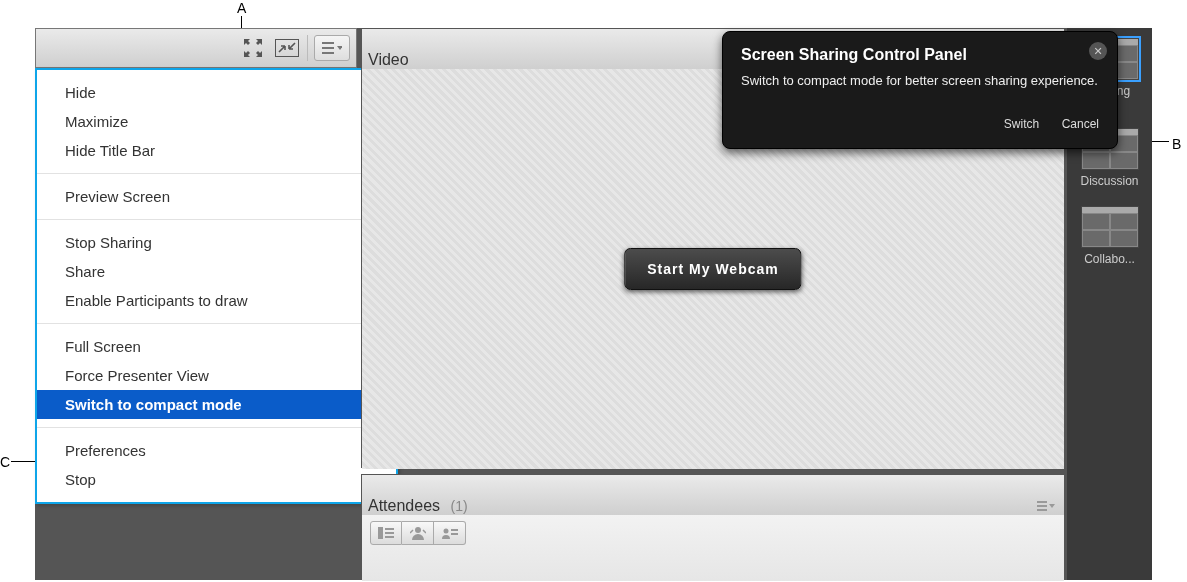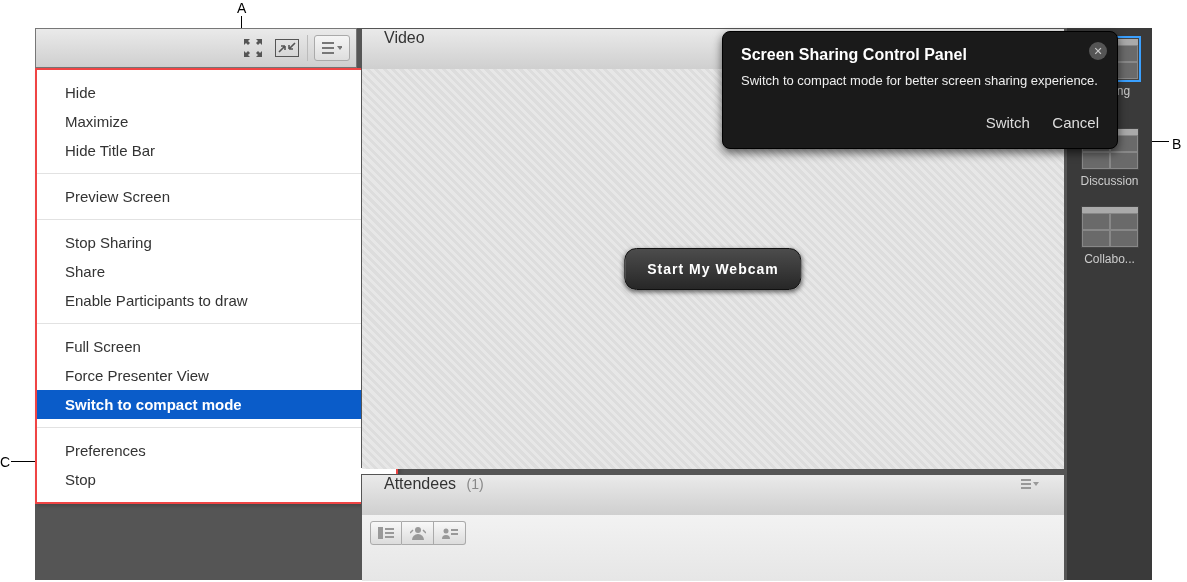--- a/index.html
+++ b/index.html
@@ -8,33 +8,33 @@
   .app { position: absolute; left: 35px; top: 28px; width: 1117px; height: 552px; background: #555; }
   .app-close { position: absolute; right: 4px; top: 6px; color: #ccc; font-size: 12px; cursor: pointer; font-family: monospace; }
   
   .left-col { position: absolute; left: 0; top: 0; width: 322px; height: 100%; }
   .left-toolbar { position: absolute; left: 0; top: 0; width: 322px; height: 40px; background: linear-gradient(#eaeaea,#cfcfcf); border: 1px solid #777; }
   .toolbar-icons { position: absolute; right: 6px; top: 6px; display: flex; gap: 6px; align-items: center; }
   .tb-icon { width: 28px; height: 26px; display:flex; align-items:center; justify-content:center; border-radius: 3px; }
   .tb-icon.dropdown { width: 36px; border: 1px solid #aaa; background: linear-gradient(#f5f5f5,#dedede); }
   .tb-sep { width: 1px; height: 26px; background: #bbb; }
   
-  .menu { position: absolute; left: 0; top: 40px; width: 363px; background: #fff; border: 2px solid #ef4444; box-shadow: 2px 2px 4px rgba(0,0,0,0.2); }
+  .menu { position: absolute; left: 0; top: 40px; width: 363px; background: #fff; border: 2px solid #0ea5e9; box-shadow: 2px 2px 4px rgba(0,0,0,0.2); }
   .menu-group { padding: 8px 0; border-bottom: 1px solid #e2e2e2; }
   .menu-group:last-child { border-bottom: none; }
   .menu-item { position: relative; display:flex; align-items:center; padding: 6px 28px; font-size: 15px; color: #333; cursor: pointer; }
   .menu-item.selected { background: #0a5cc9; color: #fff; font-weight: bold; }
   .submenu-arrow { position:absolute; right: 16px; top: 8px; font-size: 13px; color:#666; }
   
   .center-col { position: absolute; left: 326px; top: 0; width: 704px; height: 100%; }
   .pod { border: 1px solid #555; background: linear-gradient(#ececec,#d8d8d8); }
-  .pod-header { height: 40px; display:flex; align-items:flex-start; padding: 0 22px; font-size: 16px; color: #333; background: linear-gradient(#eaeaea,#cfcfcf); justify-content: space-between; }
+  .pod-header { height: 40px; display:flex; align-items:flex-end; padding: 0 6px; font-size: 16px; color: #333; background: linear-gradient(#eaeaea,#cfcfcf); justify-content: space-between; }
   .video-pod { position: absolute; left: 0; top: 0; width: 704px; height: 440px; }
   .video-body { position: relative; width: 100%; height: 400px; background: repeating-linear-gradient(45deg,#e7e7e7,#e7e7e7 3px,#dddddd 3px,#dddddd 6px); }
-  .webcam-btn { position: absolute; left: 50%; top: 50%; transform: translate(-50%,-50%); padding: 12px 22px; background: linear-gradient(#4c4c4c,#272727); color: #fff; font-weight: bold; font-size: 14px; letter-spacing: 1px; border: 1px solid #111; border-radius: 12px; box-shadow: 0 2px 5px rgba(0,0,0,0.6); cursor:pointer; }
+  .webcam-btn { position: absolute; left: 50%; top: 50%; transform: translate(-50%,-50%); padding: 12px 22px; background: linear-gradient(#4c4c4c,#272727); color: #fff; font-weight: bold; font-size: 14px; letter-spacing: 1px; border: 1px solid #111; border-radius: 6px; box-shadow: 0 2px 5px rgba(0,0,0,0.6); cursor:pointer; }
   
   .attendees-pod { position: absolute; left: 0; top: 446px; width: 704px; height: 106px; }
   .attendees-body { height: 66px; background: linear-gradient(#f2f2f2,#e6e6e6); padding: 6px 8px; }
   .att-toolbar-row { display:flex; gap:0; }
   .att-btn { width: 32px; height: 24px; background: linear-gradient(#f8f8f8,#dcdcdc); border: 1px solid #aaa; display:flex; align-items:center; justify-content:center; cursor:pointer; }
   .att-btn:first-child { border-radius: 3px 0 0 3px; }
   .att-btn:last-child { border-radius: 0 3px 3px 0; }
   .att-btn + .att-btn { border-left:none; }
   .att-count { color:#888; font-size:14px; margin-left:6px; }
   .pod-menu-btn { width:24px; height:18px; display:flex; align-items:center; justify-content:center; color:#888; cursor:pointer; }
@@ -46,21 +46,21 @@
   .thumb-box::before { content:""; position:absolute; left:0; top:0; width:100%; height:6px; background:#aaa; }
   .thumb-label { color:#ccc; font-size:12px; margin-top:4px; white-space:nowrap; overflow:hidden; text-overflow:ellipsis; }
   .thumb-grid { position:absolute; left:0; top:6px; right:0; bottom:0; display:grid; grid-template-columns: 1fr 1fr; grid-template-rows: 1fr 1fr; }
   .thumb-grid > div { border:1px solid #888; }
   
   .dialog { position: absolute; left: 687px; top: 3px; width: 396px; background: #1a1a1a; border: 1px solid #000; border-radius: 8px; box-shadow: 0 4px 10px rgba(0,0,0,0.6); padding: 14px 18px 16px 18px; color:#fff; z-index: 50; }
   .dialog-close { position:absolute; right:10px; top:10px; width:18px; height:18px; border-radius:50%; background:#555; color:#ccc; display:flex; align-items:center; justify-content:center; font-size:11px; cursor:pointer; }
   .dialog-title { font-size:16px; font-weight:bold; margin-bottom:8px; }
   .dialog-msg { font-size:13px; font-weight:normal; color:#eee; line-height:1.35; }
   .dialog-actions { text-align:right; margin-top:24px; }
-  .dialog-link { color:#ddd; font-size:15px; margin-left:18px; cursor:pointer; }
+  .dialog-link { color:#ddd; font-size:12px; margin-left:18px; cursor:pointer; }
   
   .callout { position:absolute; font-size:14px; color:#000; }
   .callout-line { position:absolute; background:#000; }
   svg.icon-svg { display:block; }
 </style>
 </head>
 <body>
 
 <div class="stage">
 

